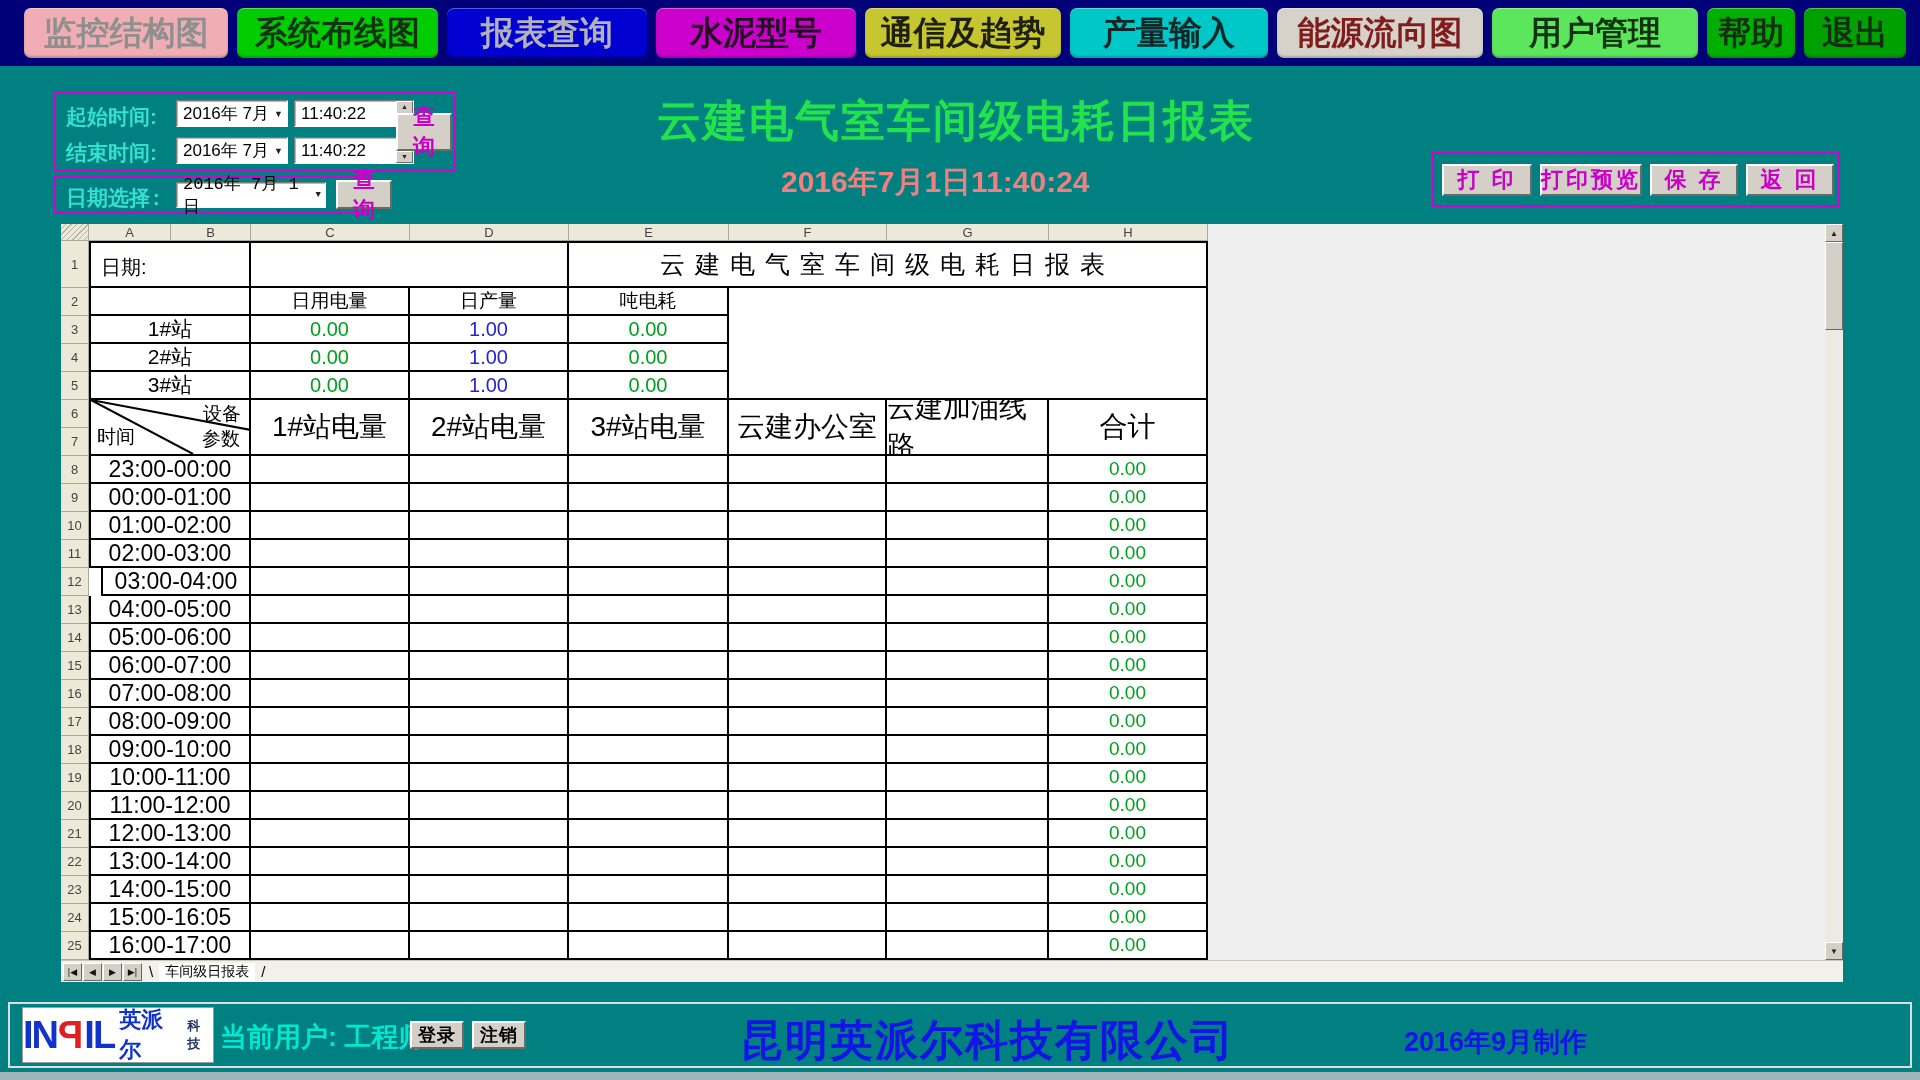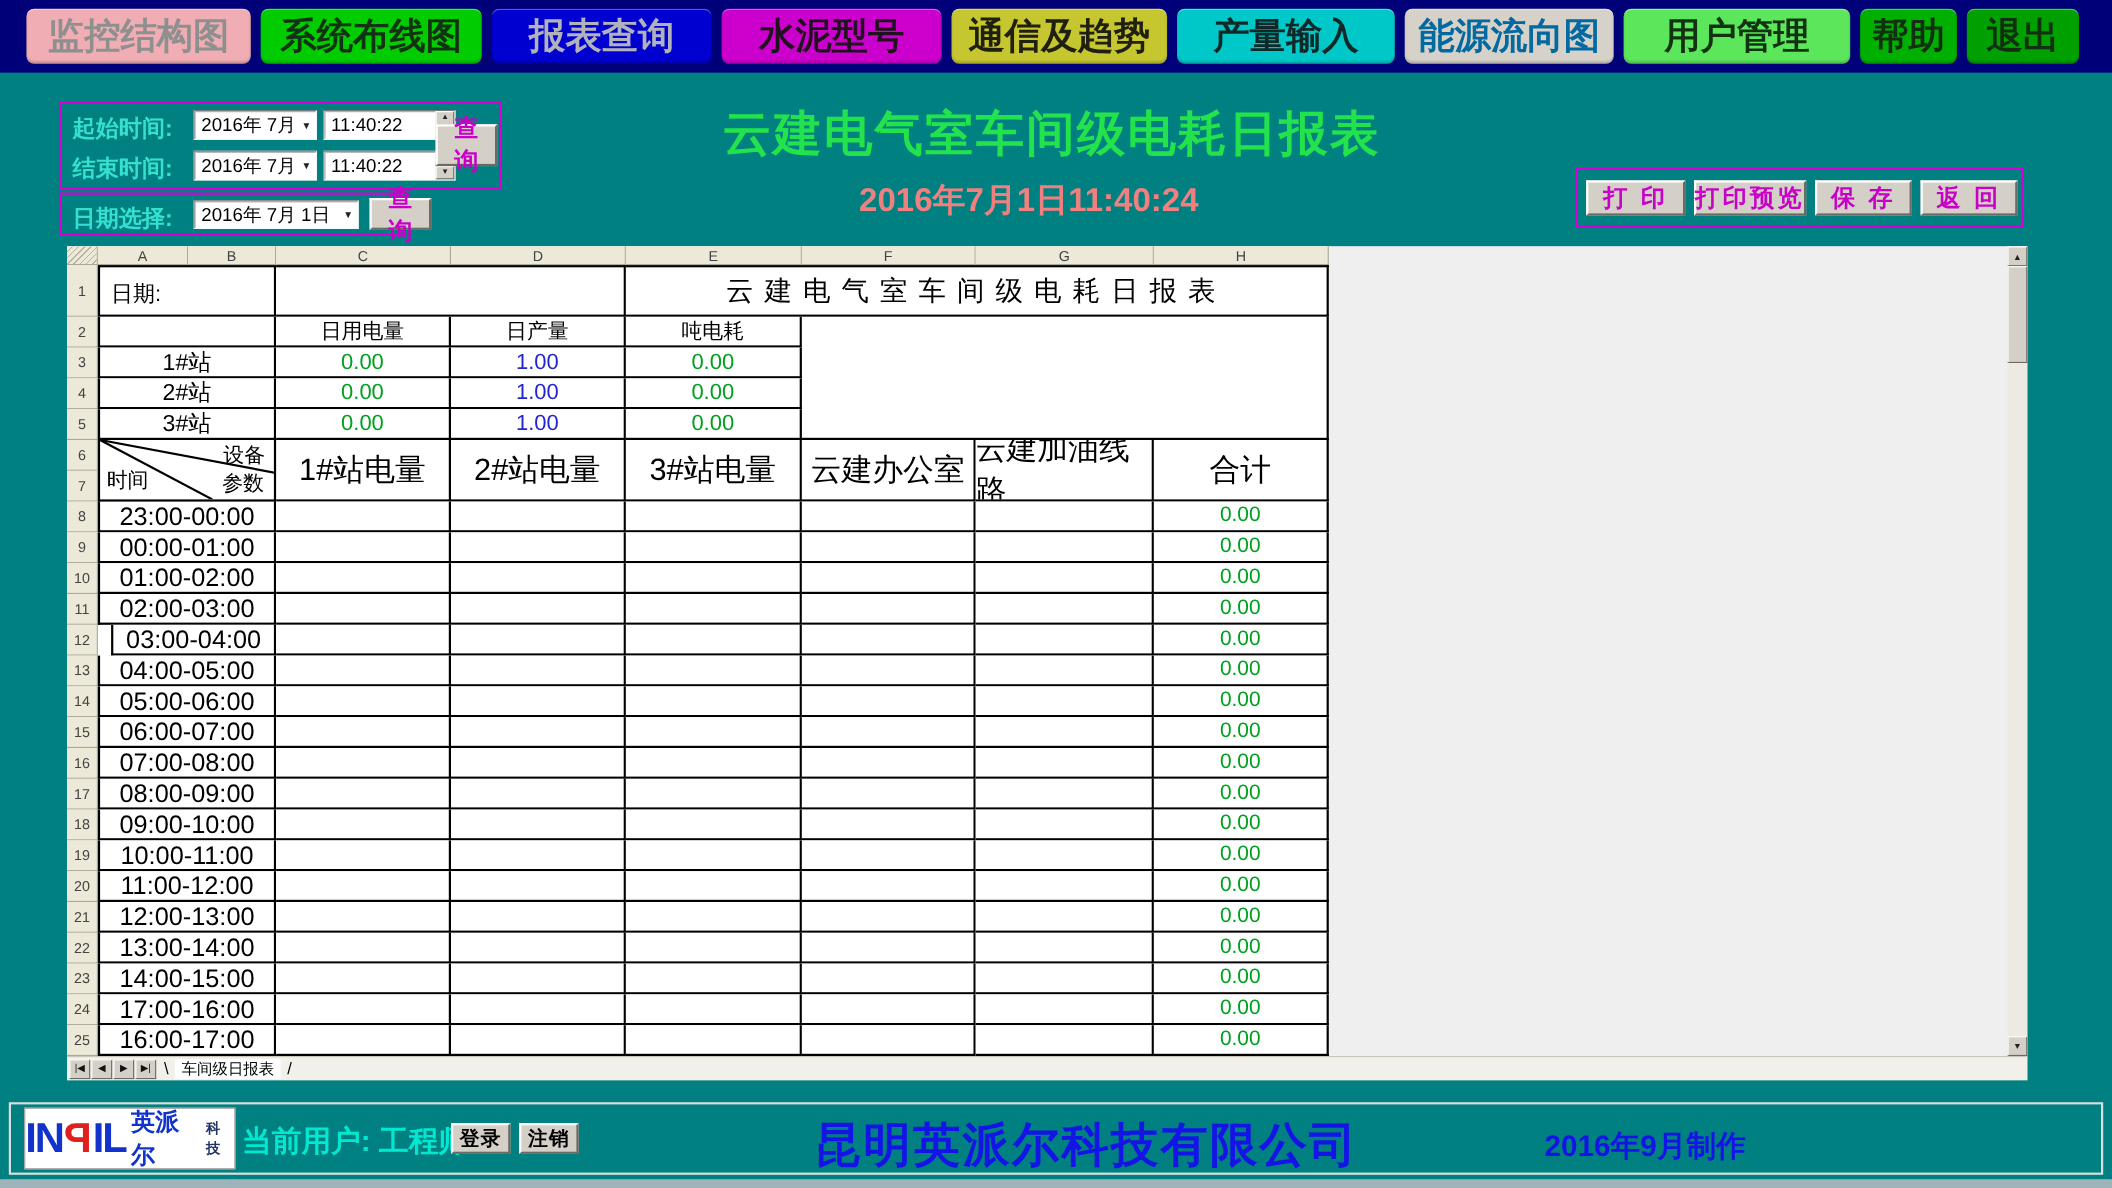--- a/index.html
+++ b/index.html
@@ -11,29 +11,29 @@
           display:flex;align-items:center;gap:9px;padding-left:24px;box-sizing:border-box;}
   .tb{height:50px;border:none;border-radius:7px;font-family:inherit;font-weight:bold;font-size:33px;
       display:flex;align-items:center;justify-content:center;white-space:nowrap;cursor:pointer;
       box-shadow:inset 0 1px 0 rgba(255,255,255,.35), inset 0 -2px 2px rgba(0,0,0,.2);}
   .tb1{width:204px;background:#f0aeb4;color:#8f8f8f;}
   .tb2{width:201px;background:#00cc00;color:#113311;}
   .tb3{width:200px;background:#0000d0;color:#b2b2bc;}
   .tb4{width:200px;background:#cc00cc;color:#201020;}
   .tb5{width:196px;background:#c6c630;color:#202010;}
   .tb6{width:198px;background:#00c8c8;color:#102828;}
-  .tb7{width:190px;background:#d6d2ca;color:#0369a1;}
+  .tb7{width:206px;background:#d6d2ca;color:#7f1d1d;}
   .tb8{width:206px;background:#5ce65c;color:#113311;}
   .tb9{width:88px;background:#00b000;color:#103010;}
   .tb10{width:102px;background:#00a000;color:#103010;}
 
   
   .qbox{position:absolute;border:2px solid #d400d4;box-sizing:border-box;}
   .qbox1{left:54px;top:92px;width:402px;height:80px;}
-  .qbox2{left:54px;top:175px;width:312px;height:39px;}
+  .qbox2{left:54px;top:175px;width:312px;height:39px;font-family:Liberation Mono, monospace;}
   .qlabel{position:absolute;color:#35e0d0;font-weight:bold;font-size:21px;white-space:nowrap;}
   .field{position:absolute;background:#fff;border:1px solid;border-color:#7a7a7a #fff #fff #7a7a7a;
          box-shadow:inset 1px 1px 0 #b8b8b8;display:flex;align-items:center;box-sizing:border-box;
          font-size:17px;color:#000;padding-left:6px;}
   .drop{margin-left:auto;margin-right:4px;font-size:9px;color:#222;cursor:pointer;}
   .spinners{margin-left:auto;display:flex;flex-direction:column;height:100%;width:17px;}
   .spin{flex:1;background:#d4d0c8;border:1px solid;border-color:#fff #6d6a63 #6d6a63 #fff;
         font-size:7px;line-height:6px;display:flex;align-items:center;justify-content:center;color:#222;cursor:pointer;padding:0;}
   .btn3d{background:#d4d0c8;border:2px solid;border-color:#fff #6d6a63 #6d6a63 #fff;
          color:#c800c8;font-family:inherit;font-weight:bold;display:flex;align-items:center;justify-content:center;cursor:pointer;}
@@ -367,21 +367,21 @@
       <div class="cell tot" style="grid-area:23/9/24/10;">0.00</div>
 
       <div class="cell bl time" style="grid-area:24/2/25/4;">14:00-15:00</div>
       <div class="cell" style="grid-area:24/4/25/5;"></div>
       <div class="cell" style="grid-area:24/5/25/6;"></div>
       <div class="cell" style="grid-area:24/6/25/7;"></div>
       <div class="cell" style="grid-area:24/7/25/8;"></div>
       <div class="cell" style="grid-area:24/8/25/9;"></div>
       <div class="cell tot" style="grid-area:24/9/25/10;">0.00</div>
 
-      <div class="cell bl time" style="grid-area:25/2/26/4;">17:00-16:00</div>
+      <div class="cell bl time" style="grid-area:25/2/26/4;">15:00-16:05</div>
       <div class="cell" style="grid-area:25/4/26/5;"></div>
       <div class="cell" style="grid-area:25/5/26/6;"></div>
       <div class="cell" style="grid-area:25/6/26/7;"></div>
       <div class="cell" style="grid-area:25/7/26/8;"></div>
       <div class="cell" style="grid-area:25/8/26/9;"></div>
       <div class="cell tot" style="grid-area:25/9/26/10;">0.00</div>
 
       <div class="cell bl time" style="grid-area:26/2/27/4;">16:00-17:00</div>
       <div class="cell" style="grid-area:26/4/27/5;"></div>
       <div class="cell" style="grid-area:26/5/27/6;"></div>

